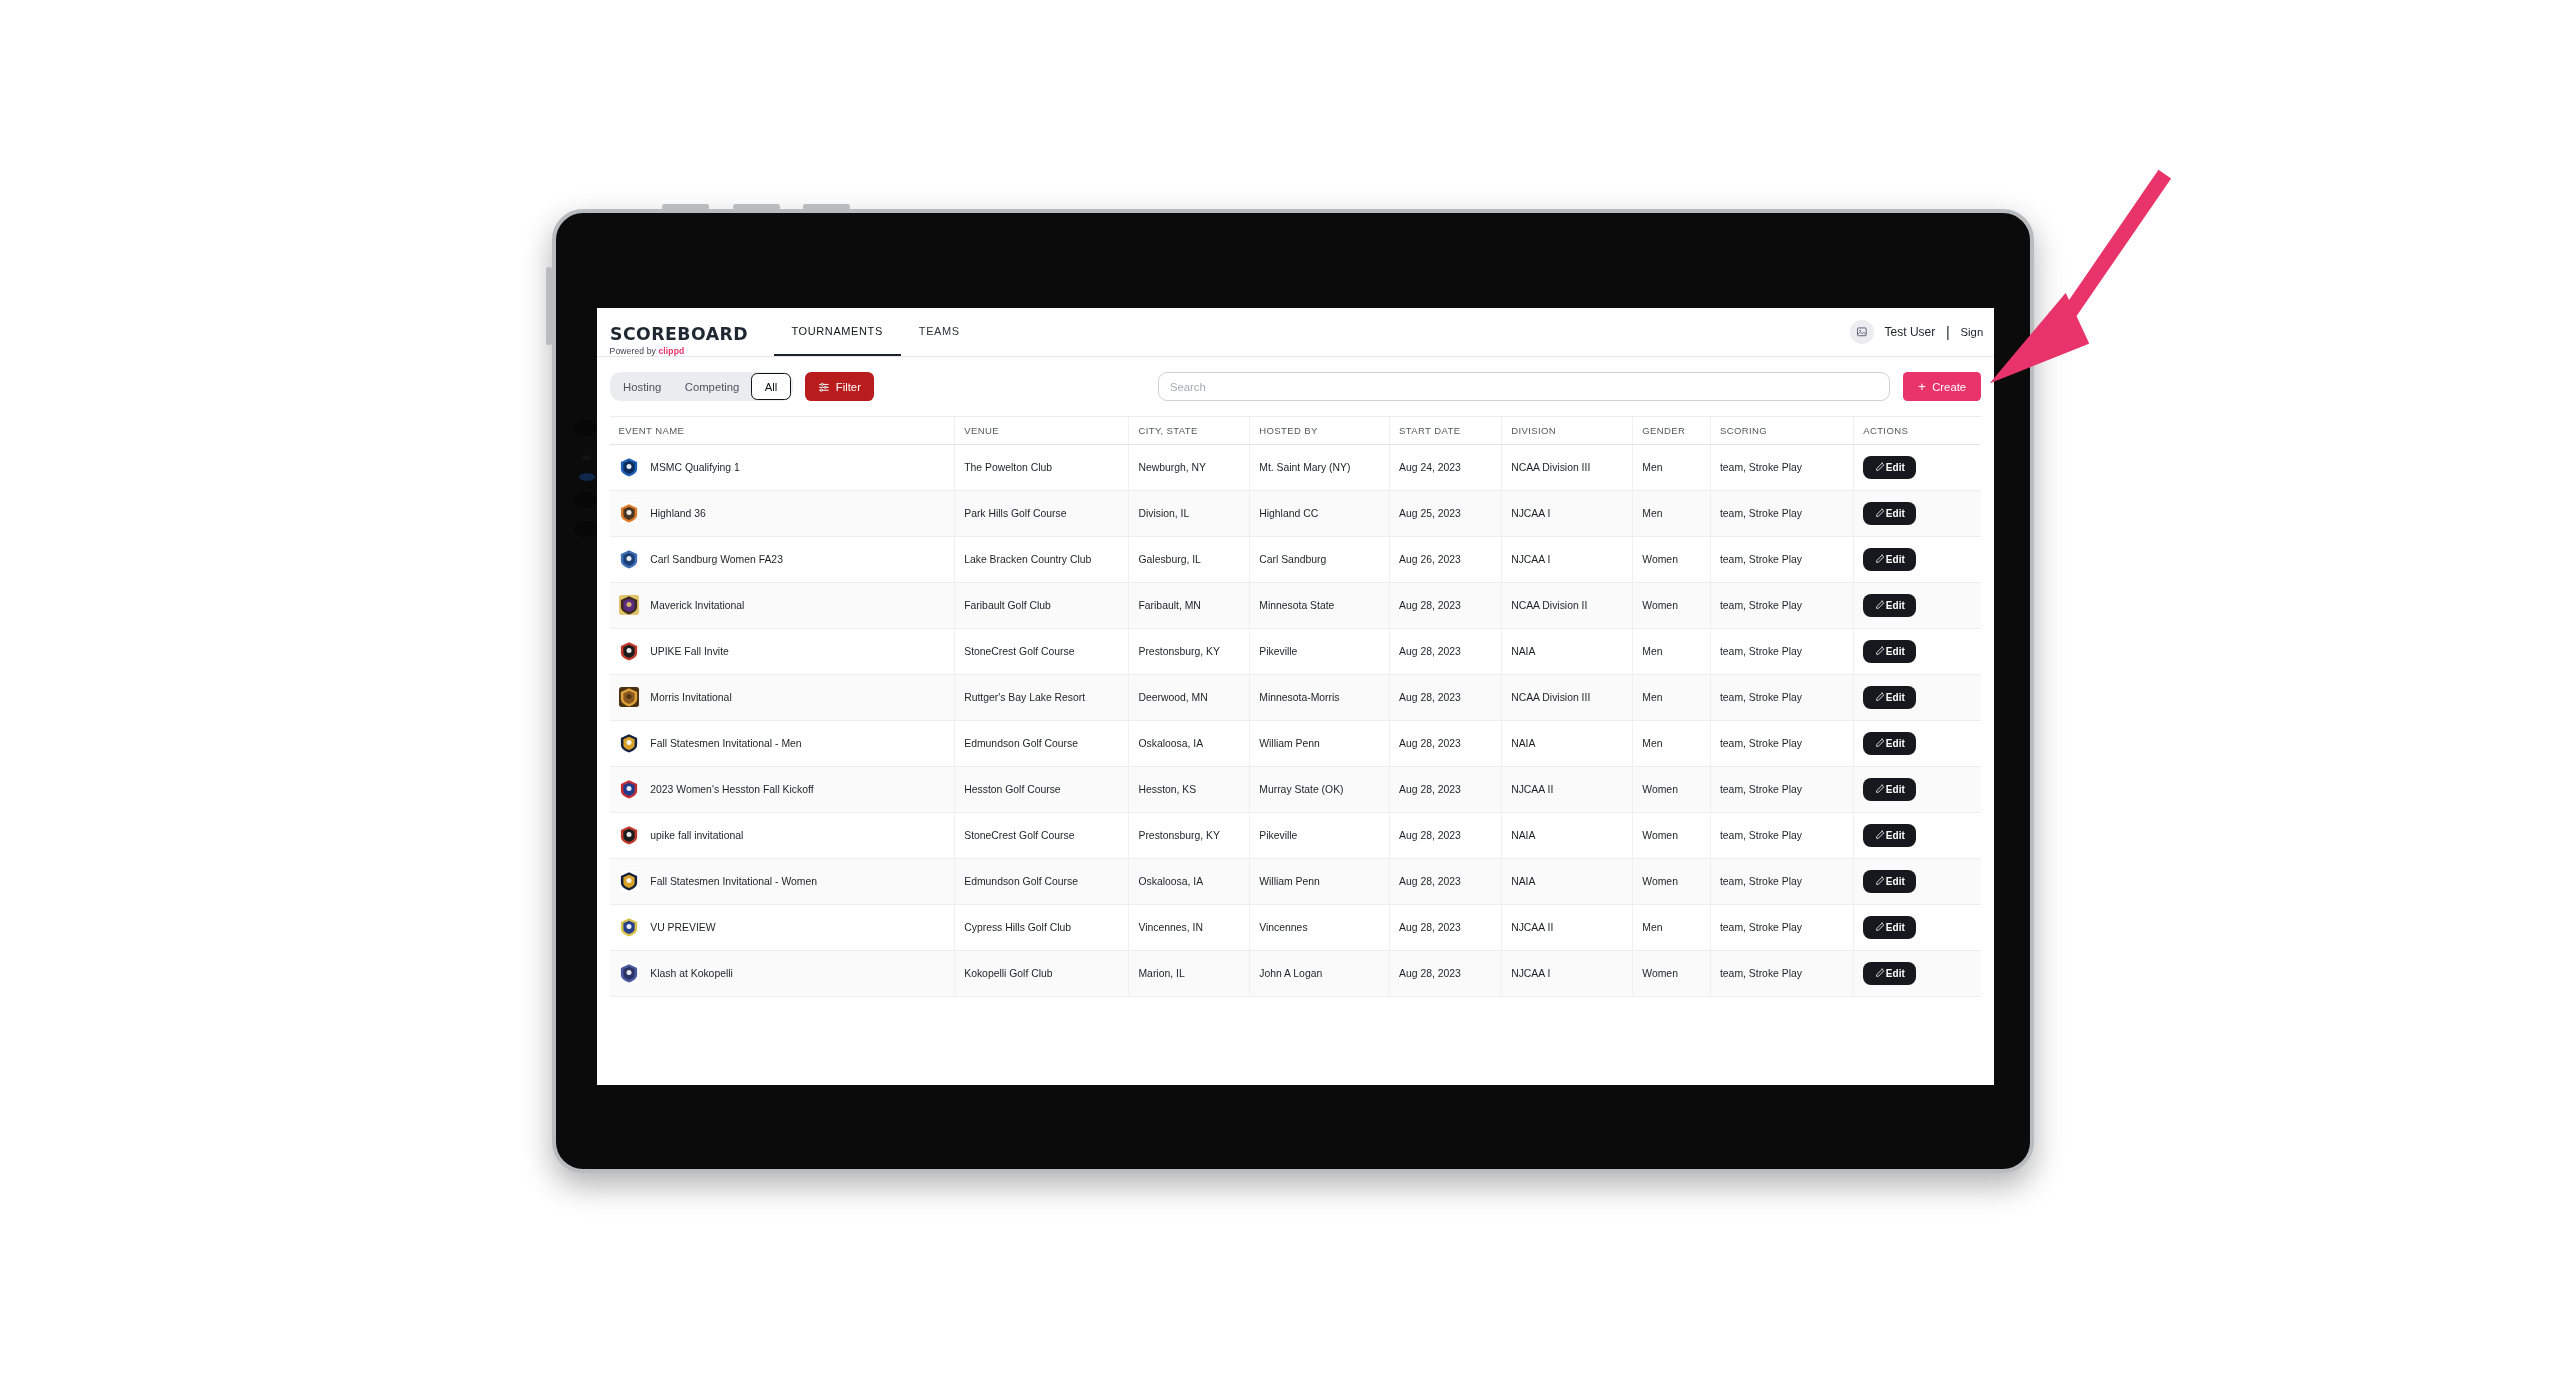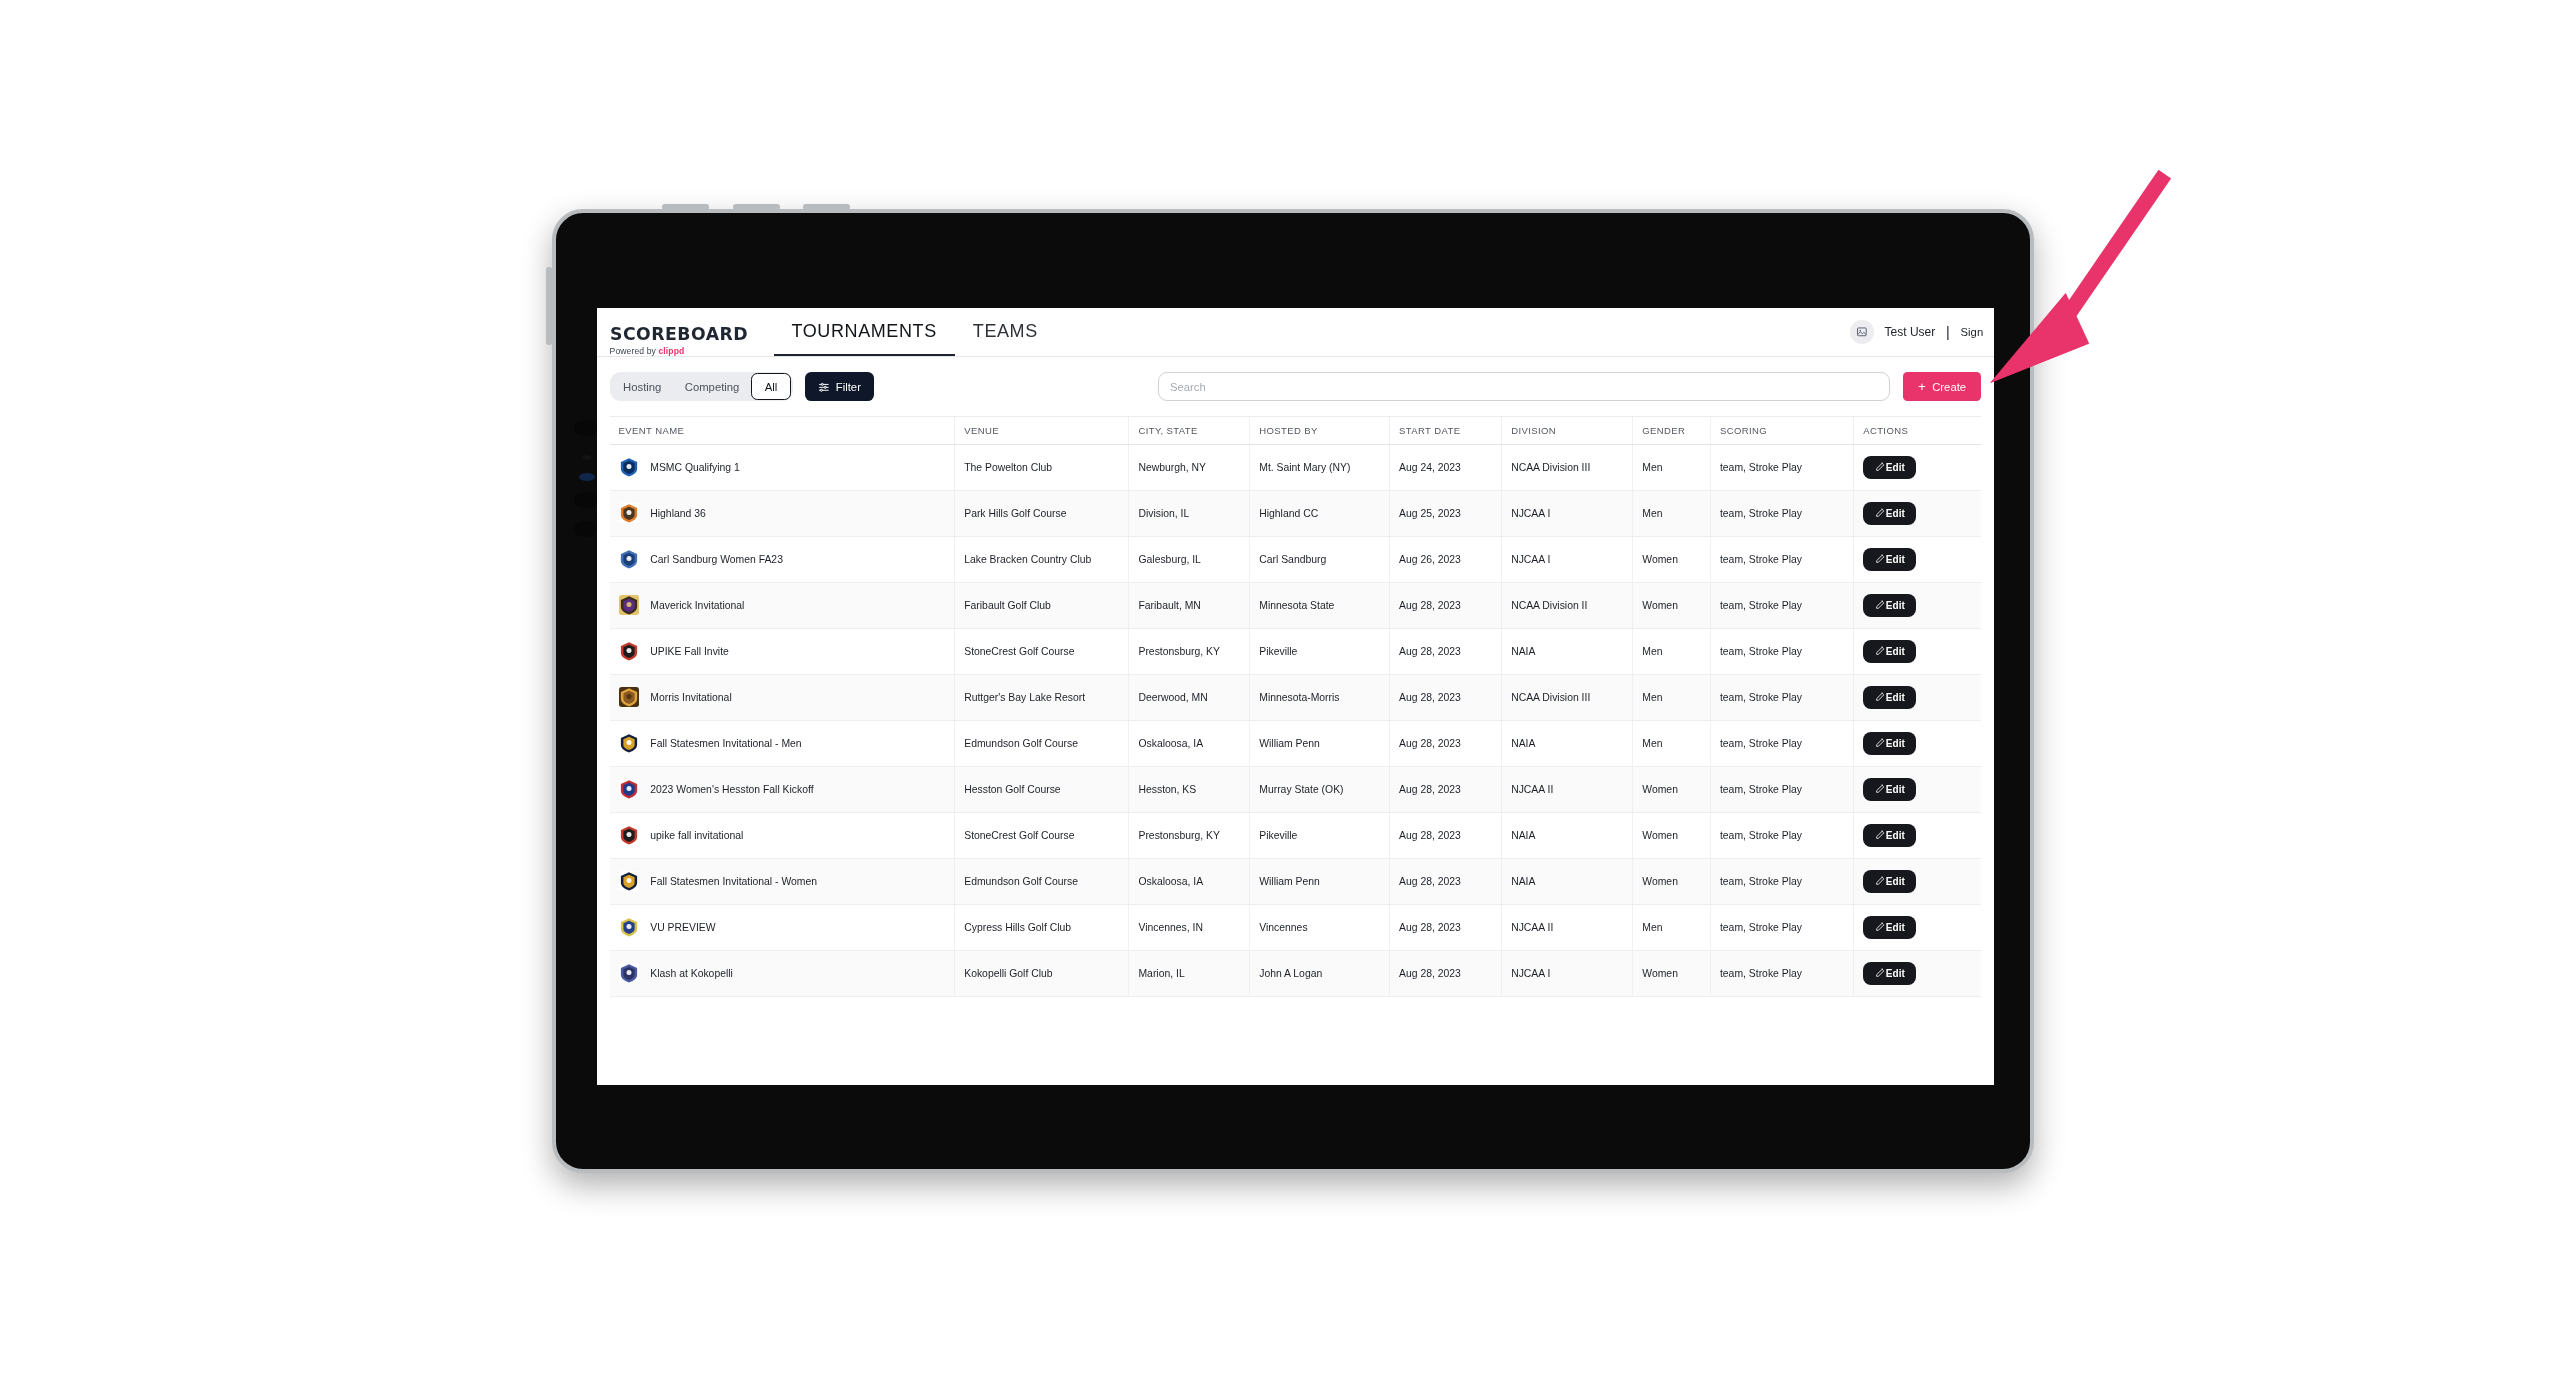--- a/index.html
+++ b/index.html
@@ -70,21 +70,21 @@
   }
   .brand-sub {
     font-size: 8.6px; color:#3c4350; margin-top:2.7px; letter-spacing:0.1px;
   }
   .brand-sub .clippd { color:#e8336b; font-weight:700; }
 
   .nav-tabs { display:flex; align-items:stretch; }
   .nav-tab {
     display:flex; align-items:center;
     padding: 0 18px;
-    font-size: 18px; letter-spacing: 0.6px;
+    font-size: 11px; letter-spacing: 0.6px;
     color: #2d3138;
     cursor: pointer;
     border-bottom: 2.7px solid transparent;
     text-align: center;
   }
   .nav-tab.active { border-bottom-color: #1d2430; color:#111418; }
 
   .topbar-right {
     margin-left:auto; display:flex; align-items:center; gap: 10.8px;
     padding-right: 10.8px;
@@ -119,21 +119,21 @@
     padding: 0 11.7px; height:29px;
     display:flex; align-items:center; cursor:pointer;
   }
   .seg.active {
     background:#ffffff; color:#10141b;
     border:1.4px solid #10141b; border-radius:6.3px;
     height: 27px; padding: 0 12.6px;
   }
   .filter-btn {
     display:flex; align-items:center; gap:6.3px;
-    background:#0f172a; color:#fff;
+    background:#b91c1c; color:#fff;
     border-radius:6.3px; height:29px; padding: 0 12.6px;
     font-size:11.3px; cursor:pointer;
   }
   .filter-btn svg { width:11.7px; height:11.7px; }
 
   .search-wrap { margin-left: auto; display:flex; align-items:center; gap: 12.6px; }
   .search-input {
     width: 732px; height: 29px;
     border: 0.9px solid #cfd2d7; border-radius: 9px;
     padding: 0 10.8px;

